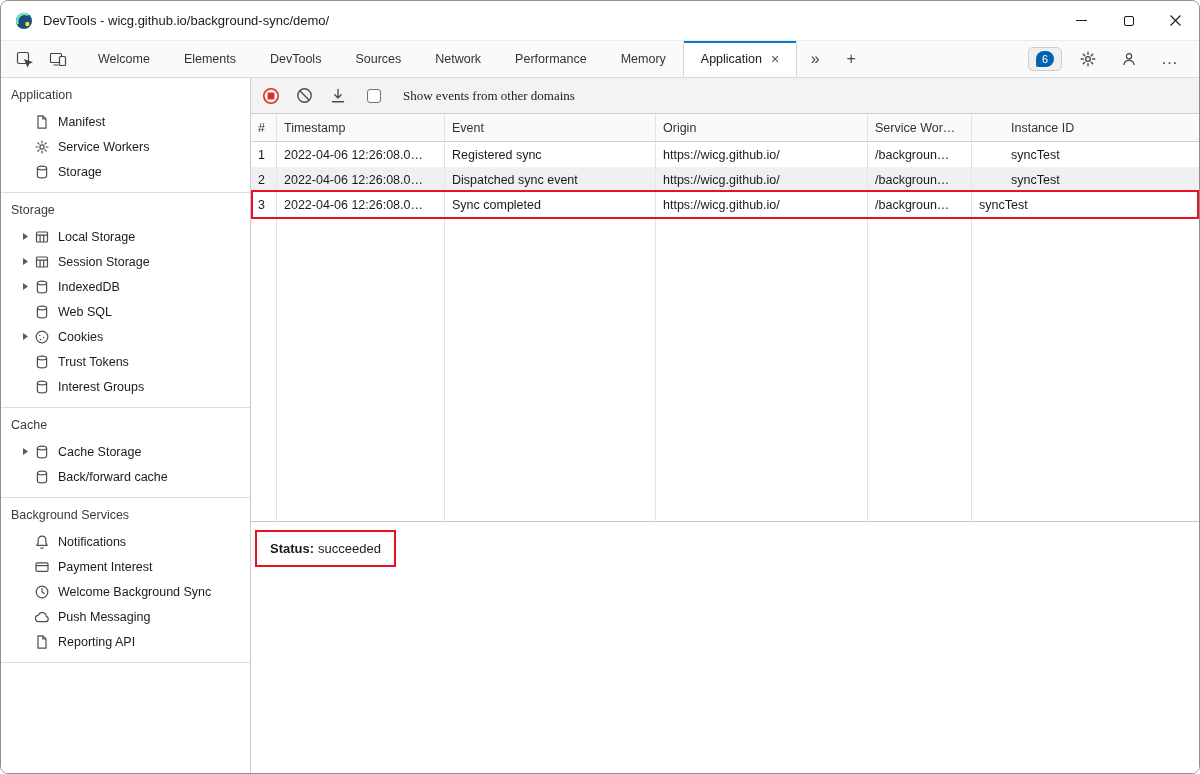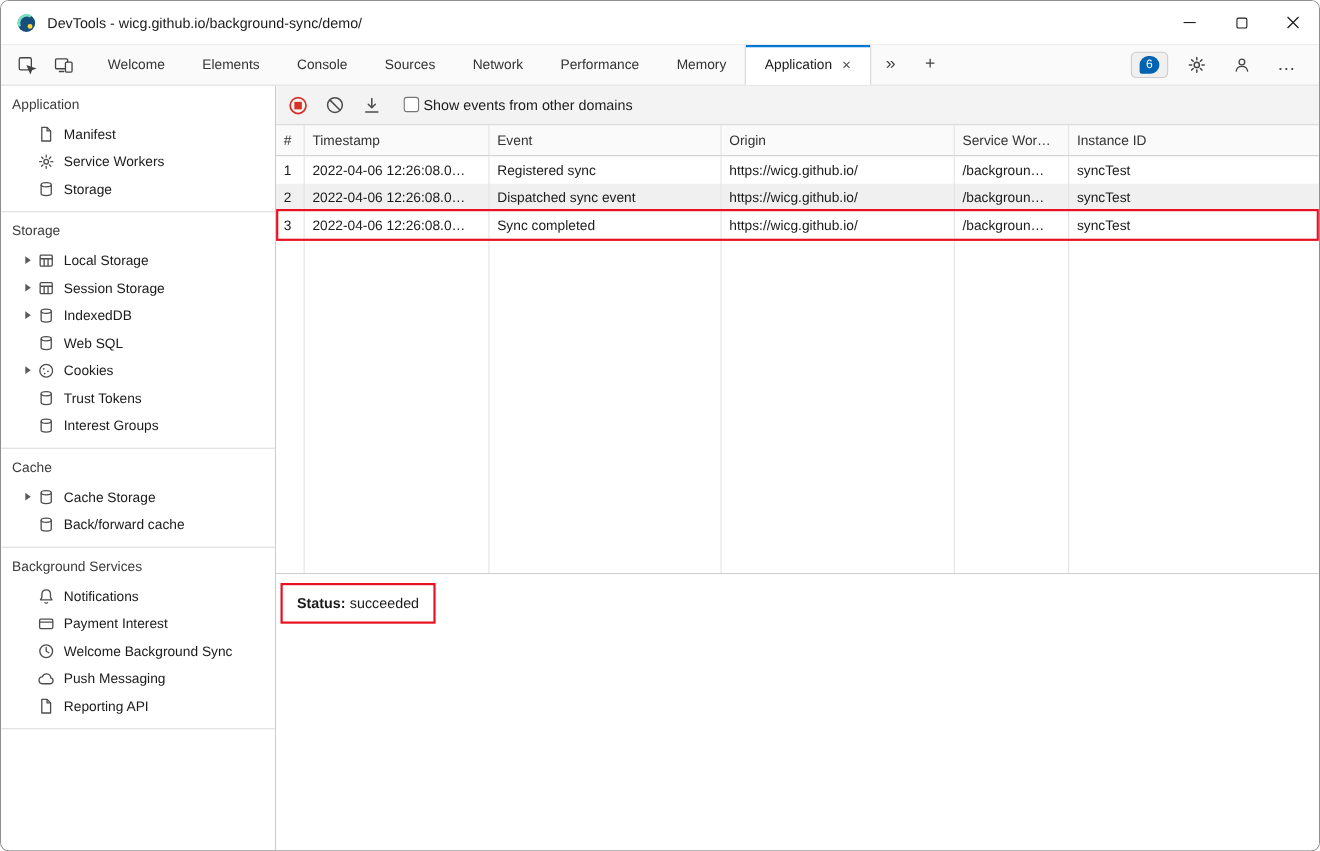--- a/index.html
+++ b/index.html
@@ -45,34 +45,34 @@
   .section-title{padding:10px 10px 7px;color:#3c3c3c;}
   .side-item{display:flex;align-items:center;height:25px;padding-left:16px;}
   .side-item.selected{background:#d9d9d9;}
   .exp-slot{width:17px;display:flex;justify-content:center;align-items:center;flex:0 0 17px;}
   .s-icon{width:16px;height:16px;margin-right:8px;display:flex;align-items:center;justify-content:center;flex:0 0 16px;}
   .side-label{white-space:nowrap;}
 
   
   .main{flex:1;display:flex;flex-direction:column;min-width:0;background:#fff;}
   .toolbar{flex:0 0 36px;background:#f3f3f3;border-bottom:1px solid #d0d0d0;display:flex;align-items:center;padding:0 11px;gap:16px;}
-  .check-group{display:flex;gap:4px;font-size:13px;margin-left:4px;}
+  .check-group{display:flex;align-items:center;gap:22px;font-size:13px;margin-left:4px;font-family:Liberation Serif, serif;}
   .checkbox{width:14px;height:14px;border:1px solid #767676;border-radius:3px;background:#fff;}
 
   
   .datagrid{flex:0 0 408px;display:flex;flex-direction:column;font-size:12.5px;border-bottom:1px solid #c9c9c9;}
   .dg-header,.dg-row,.dg-filler{display:grid;grid-template-columns:26px 168px 211px 212px 104px 1fr;}
   .dg-header{flex:0 0 28px;background:#fafafa;border-bottom:1px solid #d0d0d0;color:#333;}
   .dg-row{flex:0 0 25px;}
   .dg-row.alt{background:#f0f0f0;}
   .dg-row.annotated{position:relative;}
   .row-annotation{position:absolute;left:0;right:0;top:-2px;bottom:-2px;border:2px solid var(--red);pointer-events:none;z-index:3;}
   .dg-cell{display:flex;align-items:center;padding:0 7px;border-right:1px solid var(--grid-line);
            white-space:nowrap;overflow:hidden;}
-  .dg-cell:last-child{border-right:none;}
+  .dg-cell:last-child{border-right:none;margin-left:32px;}
   .dg-filler{flex:1;}
   .dg-filler .dg-cell{padding:0;}
 
   
   .details{flex:1;background:#fff;padding:8px 0 0 4px;}
   .status-box{display:inline-block;border:2px solid var(--red);padding:9px 13px;font-size:13px;text-align:center;}
   .status-value{margin-left:4px;}
 
   svg{display:block;}
 </style>
@@ -122,21 +122,21 @@
       </div>
     </div>
 
     <div class="tab">
         <span>Welcome</span>
       </div>
     <div class="tab">
         <span>Elements</span>
       </div>
     <div class="tab">
-        <span>Console</span>
+        <span>DevTools</span>
       </div>
     <div class="tab">
         <span>Sources</span>
       </div>
     <div class="tab">
         <span>Network</span>
       </div>
     <div class="tab">
         <span>Performance</span>
       </div>

